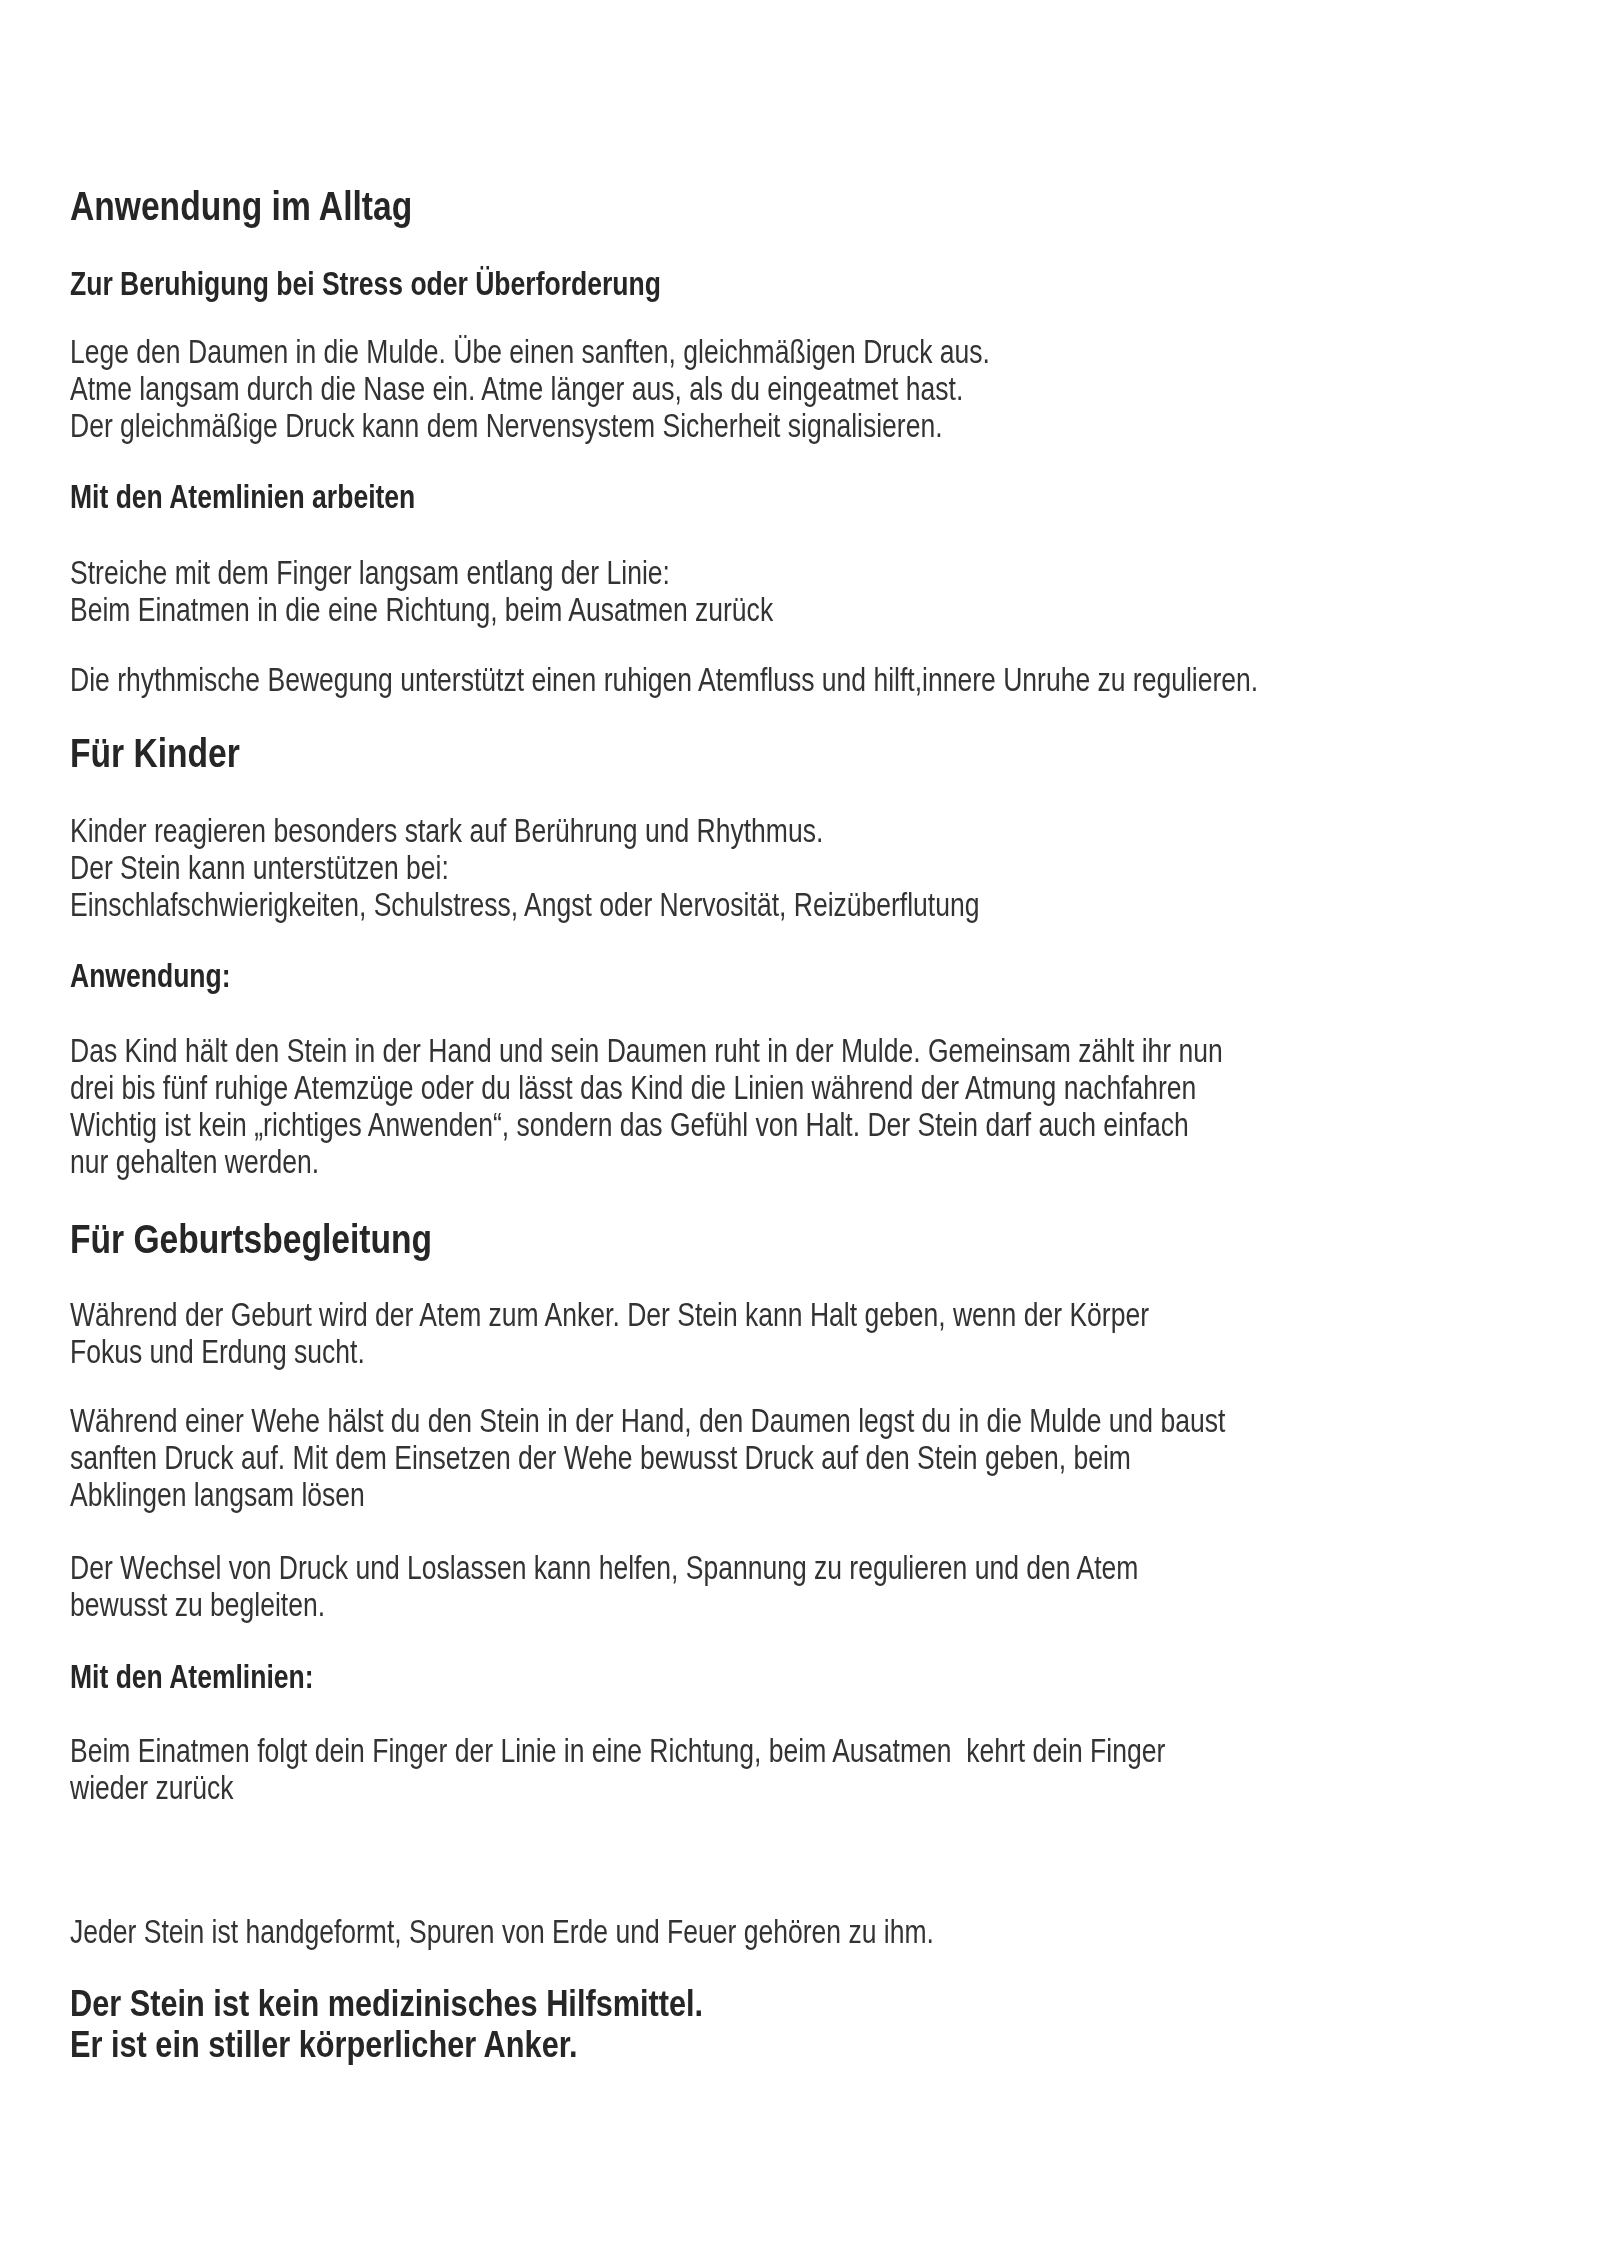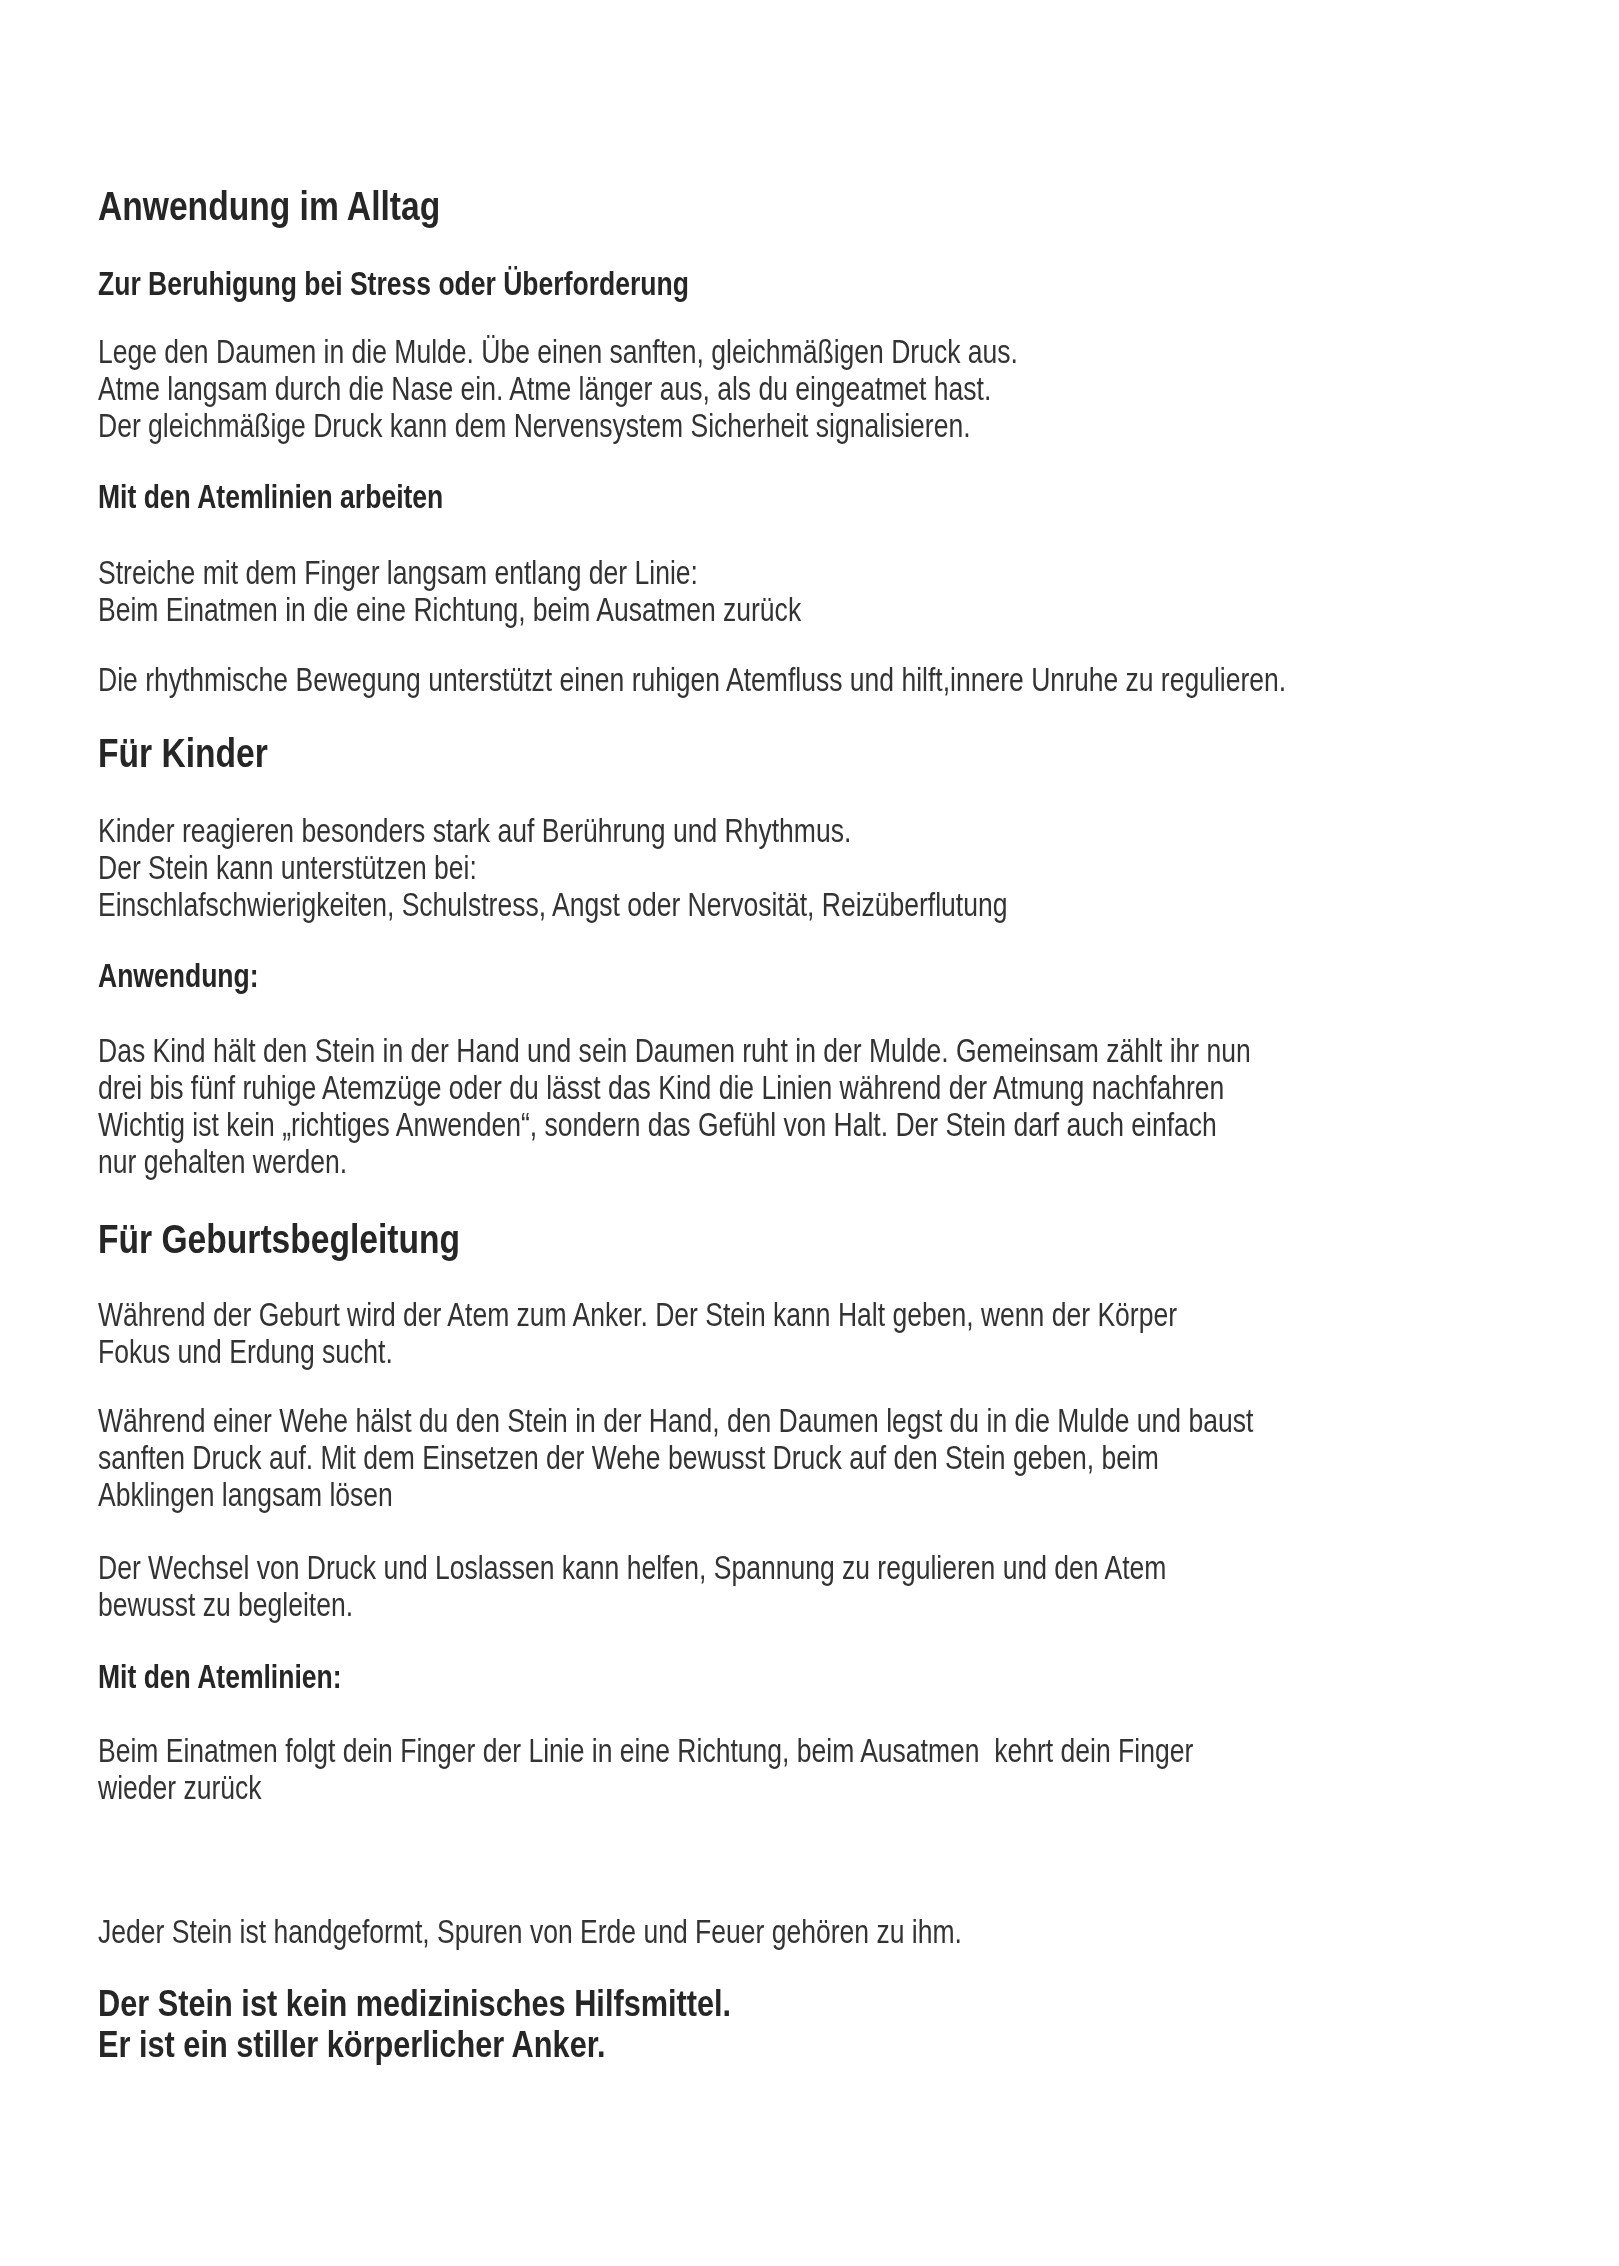--- a/index.html
+++ b/index.html
@@ -8,21 +8,21 @@
     padding: 0;
     background: #ffffff;
   }
   .page {
     position: relative;
     width: 1619px;
     height: 2266px;
     background: #ffffff;
     overflow: hidden;
     box-sizing: border-box;
-    padding: 183px 0 0 98px;
+    padding: 183px 0 0 70px;
     font-family: "Liberation Sans", "DejaVu Sans", sans-serif;
     color: #303030;
   }
   
   .tx {
     margin: 0;
     white-space: pre-wrap;
     width: 1736px;
     transform-origin: 0 0;
   }

